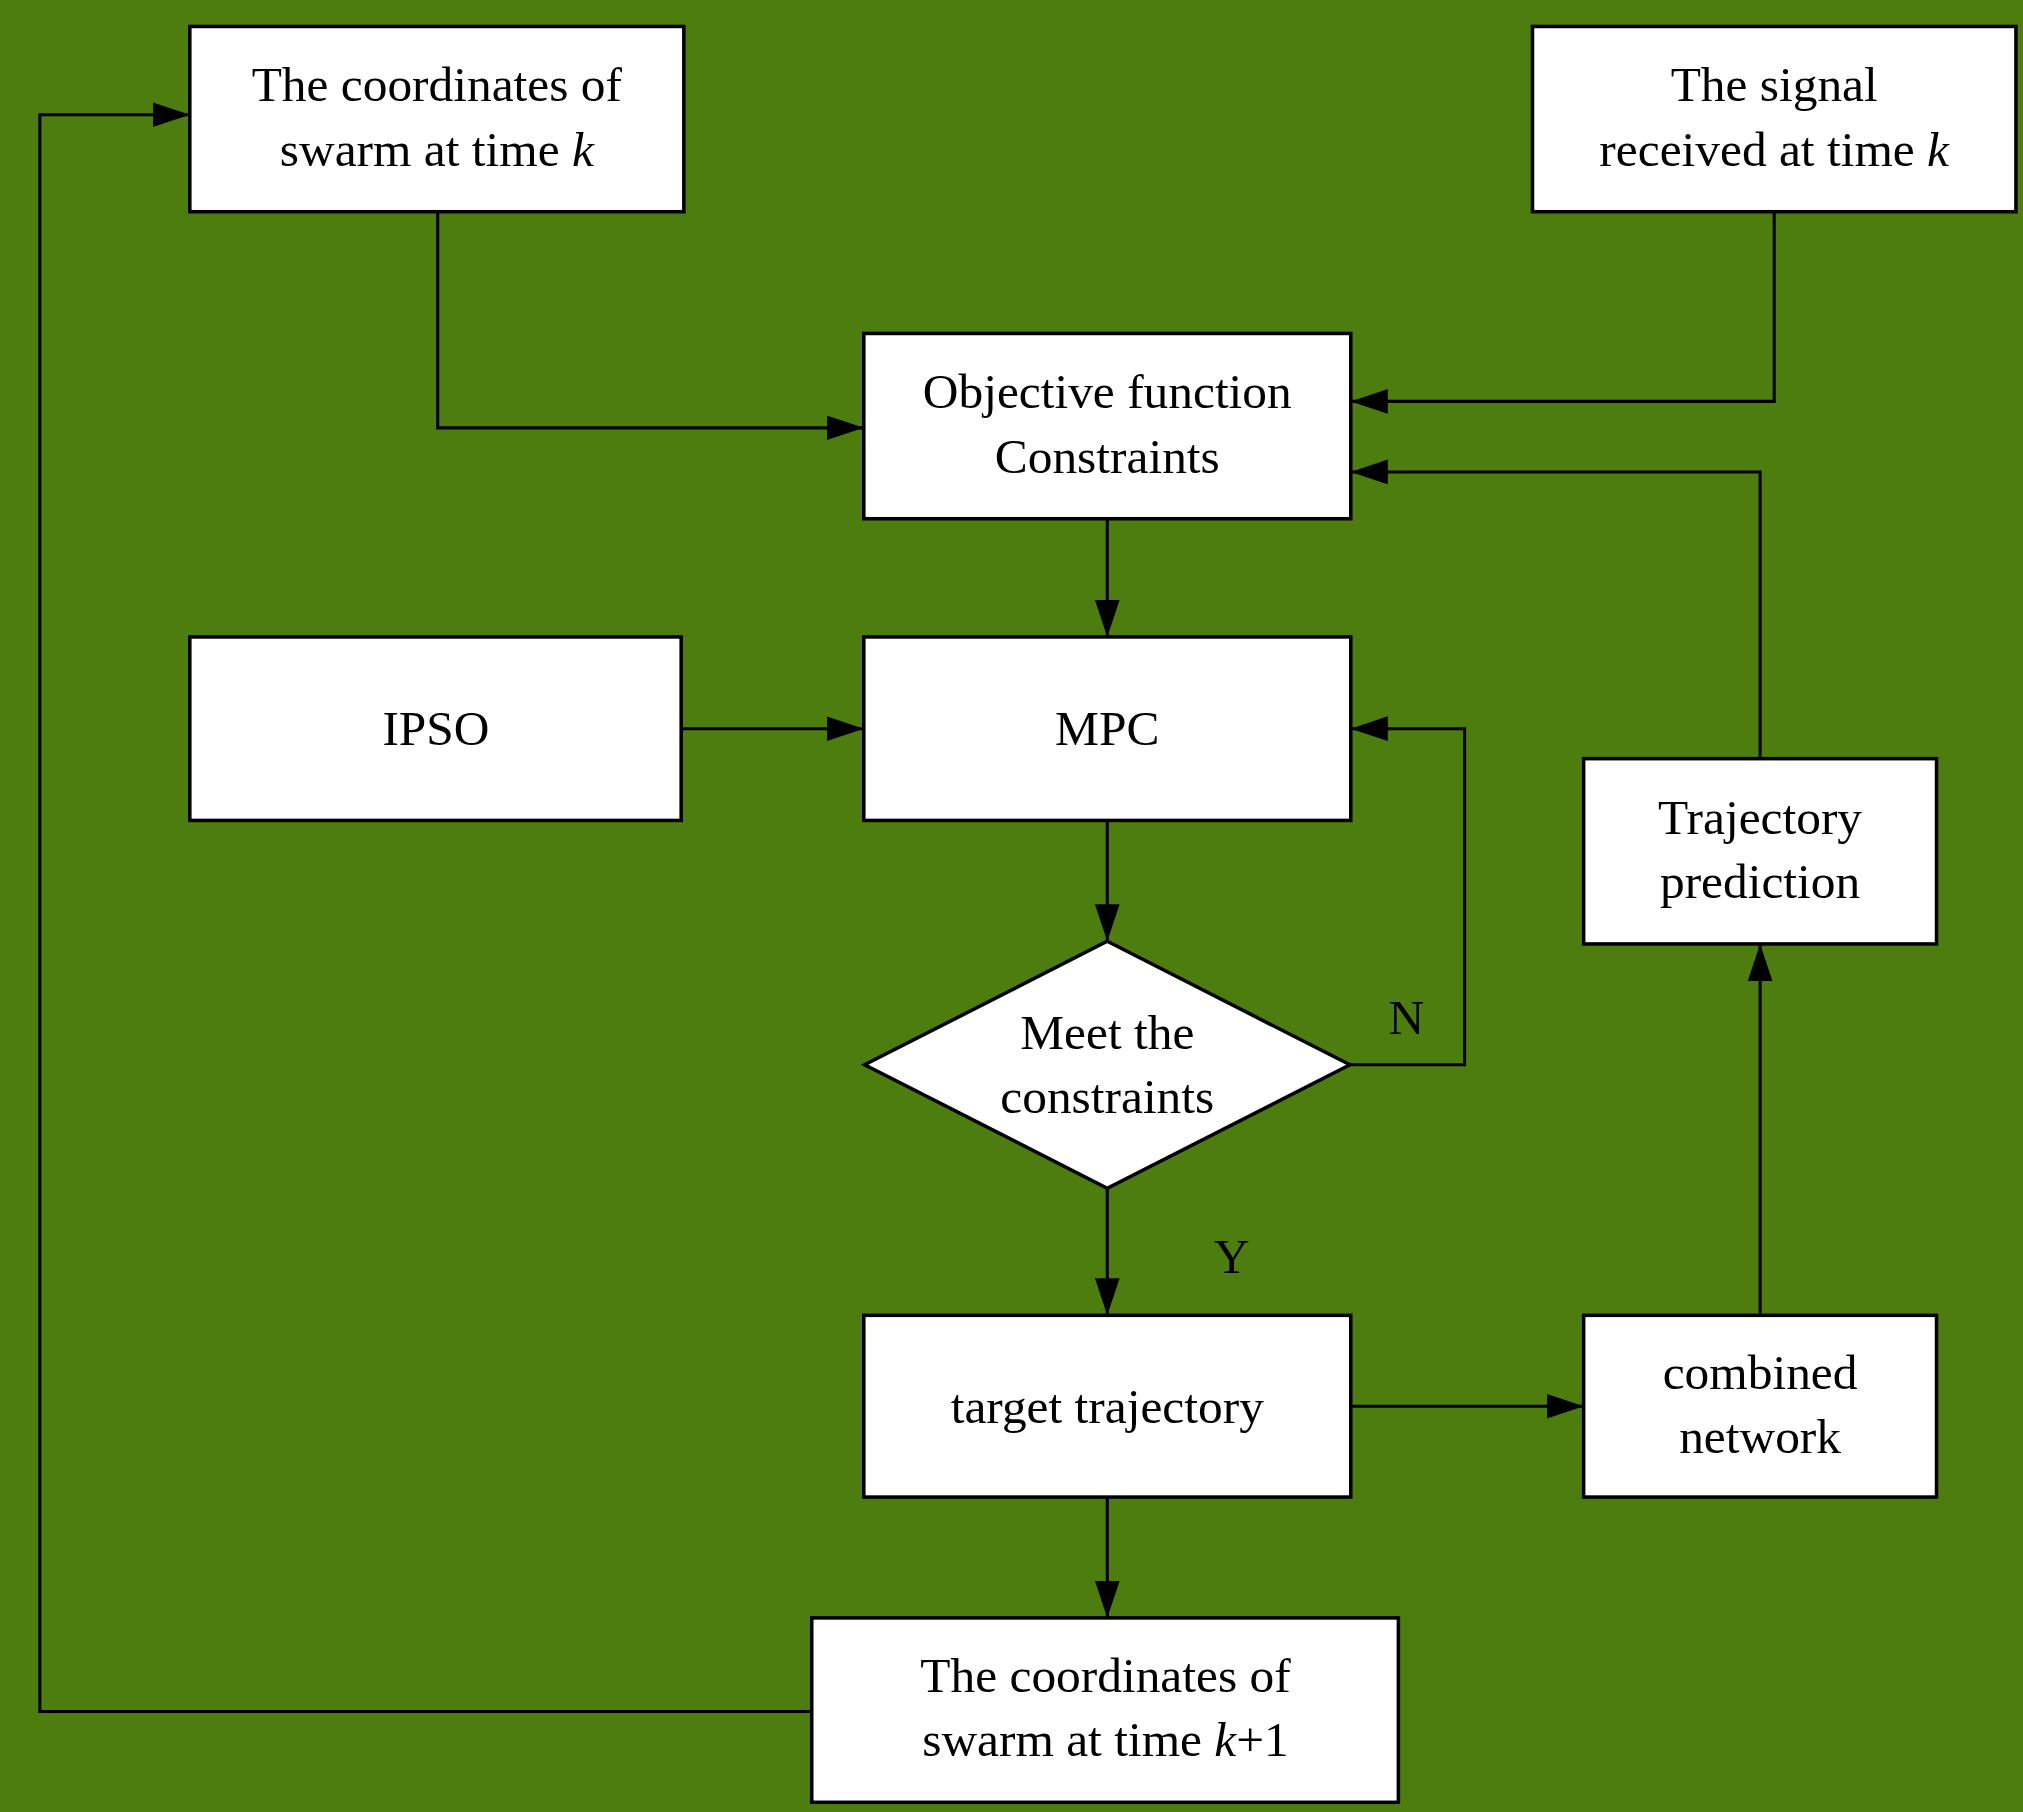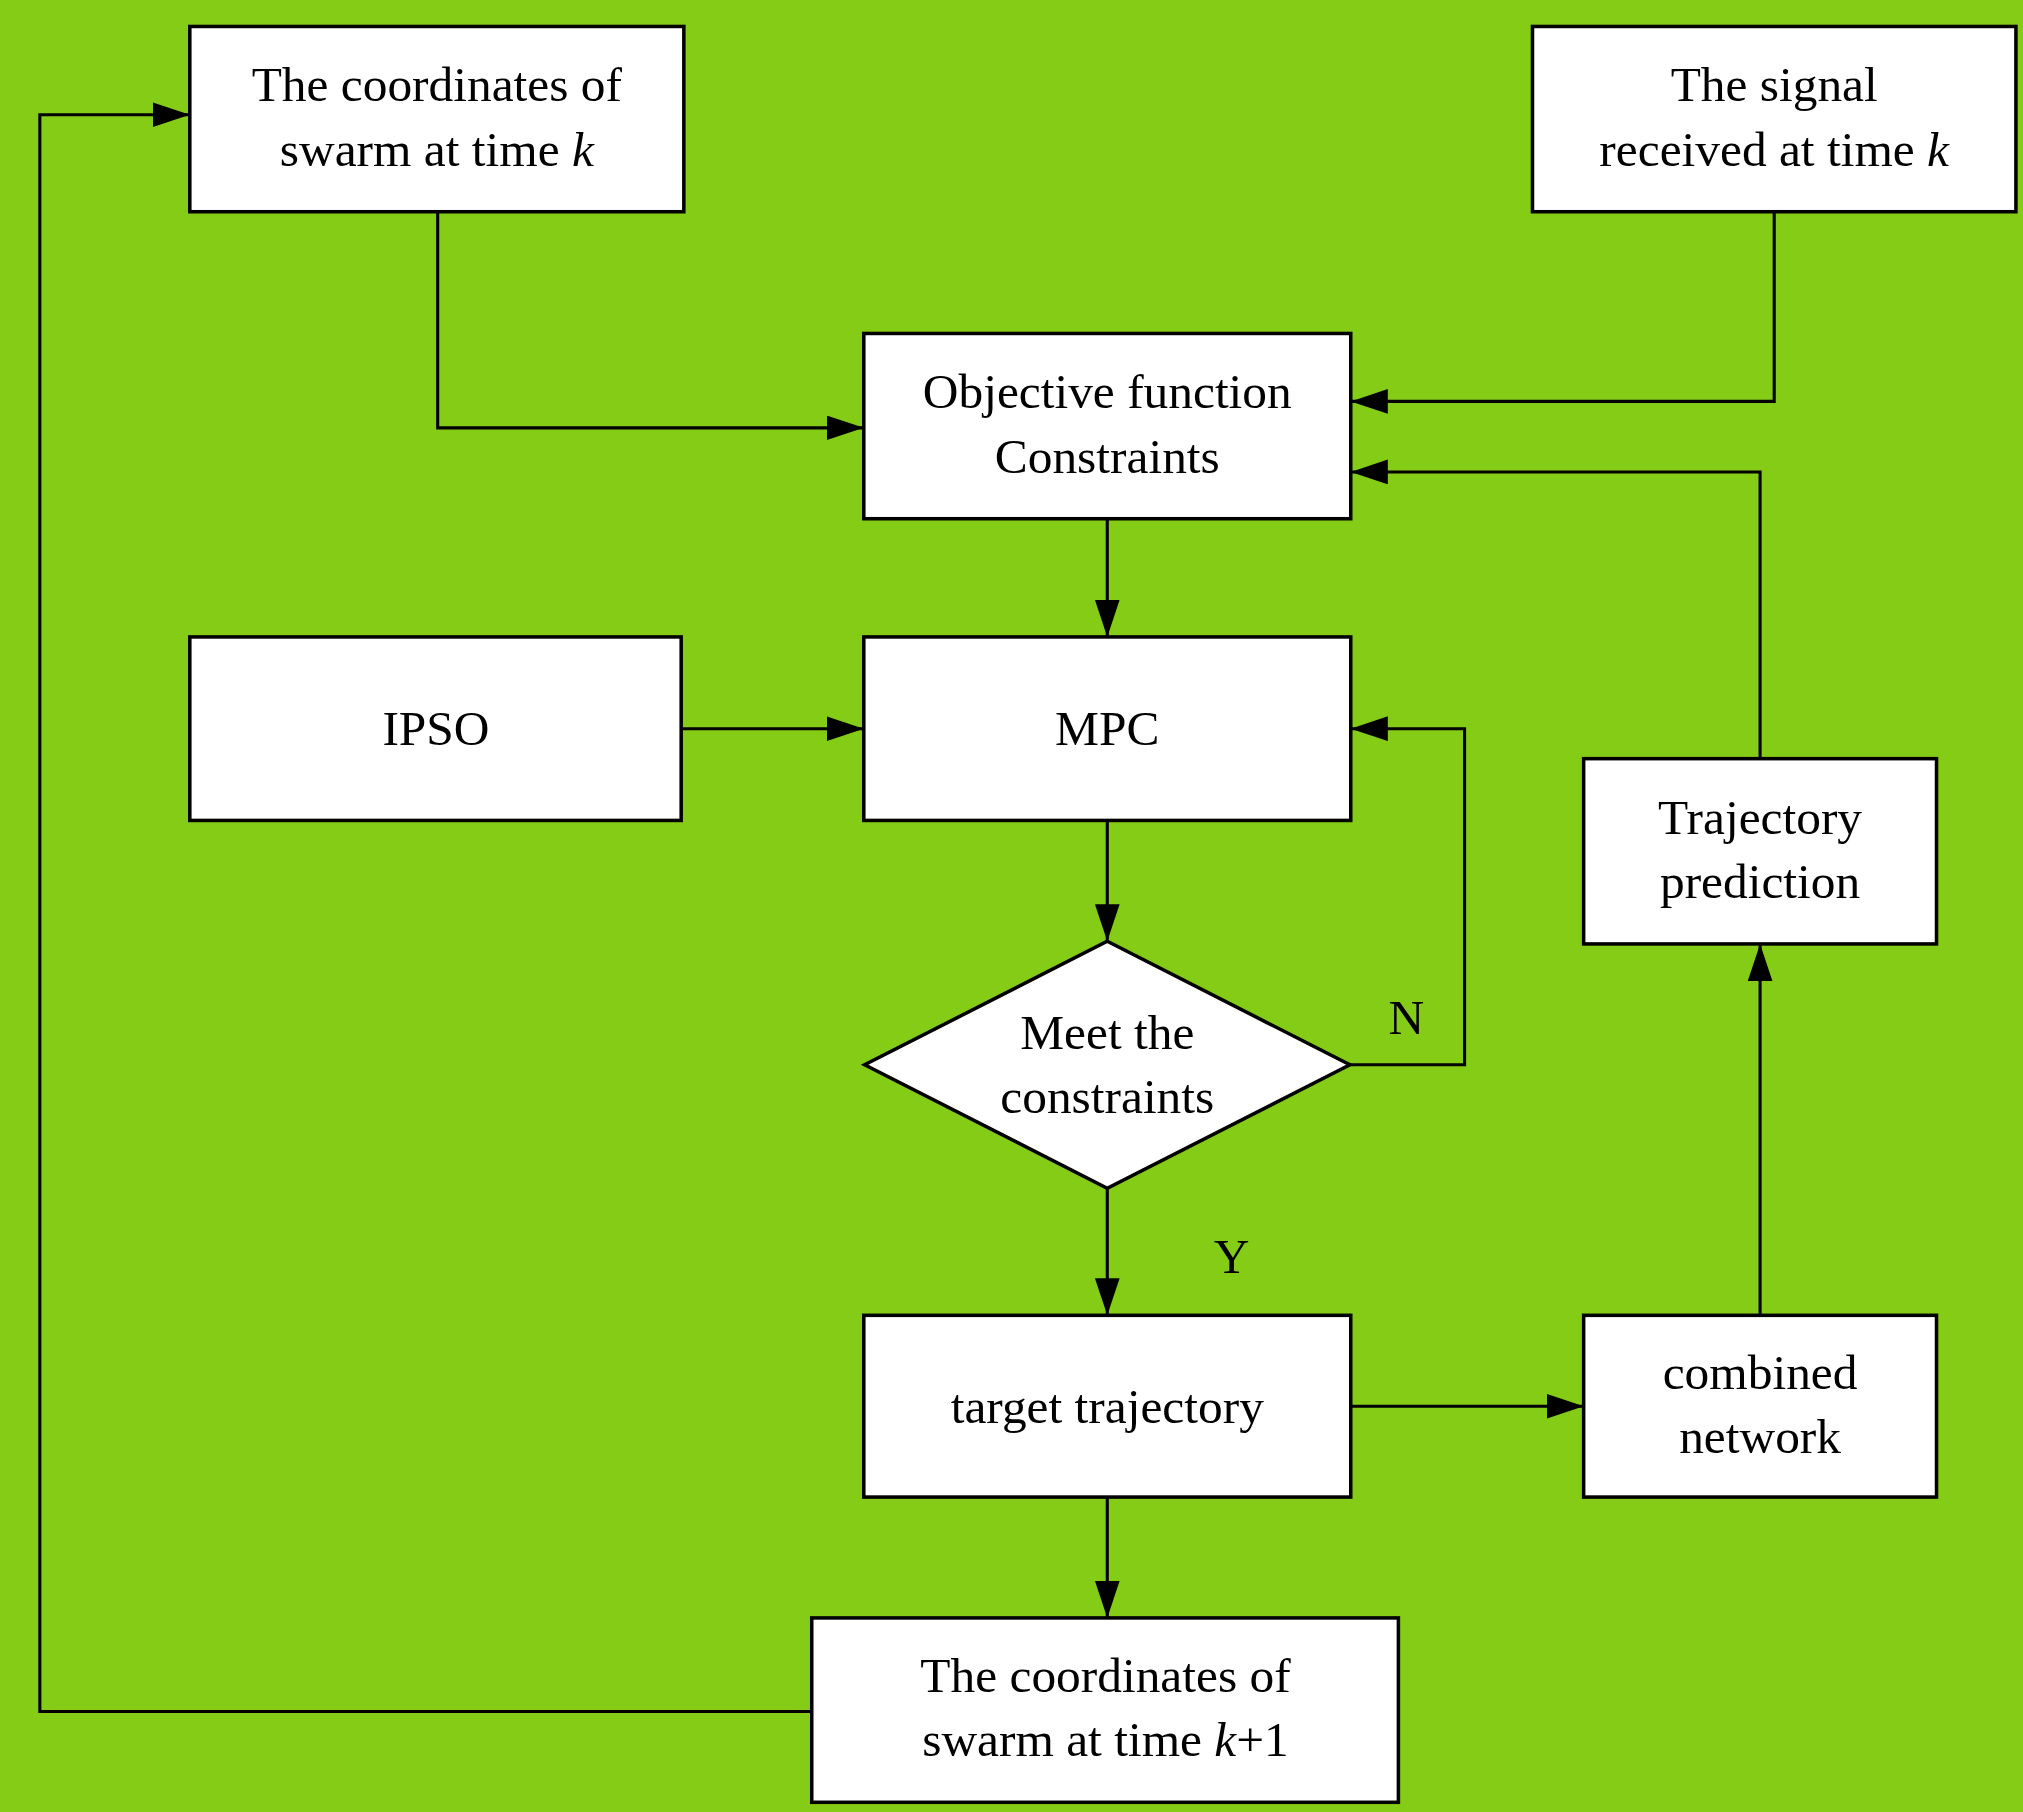--- a/index.html
+++ b/index.html
@@ -4,21 +4,21 @@
 <style>
   html, body {
     margin: 0;
     padding: 0;
     background: #ffffff;
   }
   #stage {
     position: relative;
     width: 2024px;
     height: 1812px;
-    background: #84cc16;
+    background: #4d7c0f;
     font-family: "Liberation Serif", "DejaVu Serif", serif;
   }
   svg { display: block; }
   .node-box {
     fill: #ffffff;
     stroke: #000000;
     stroke-width: 4;
   }
   .edge {
     fill: none;

